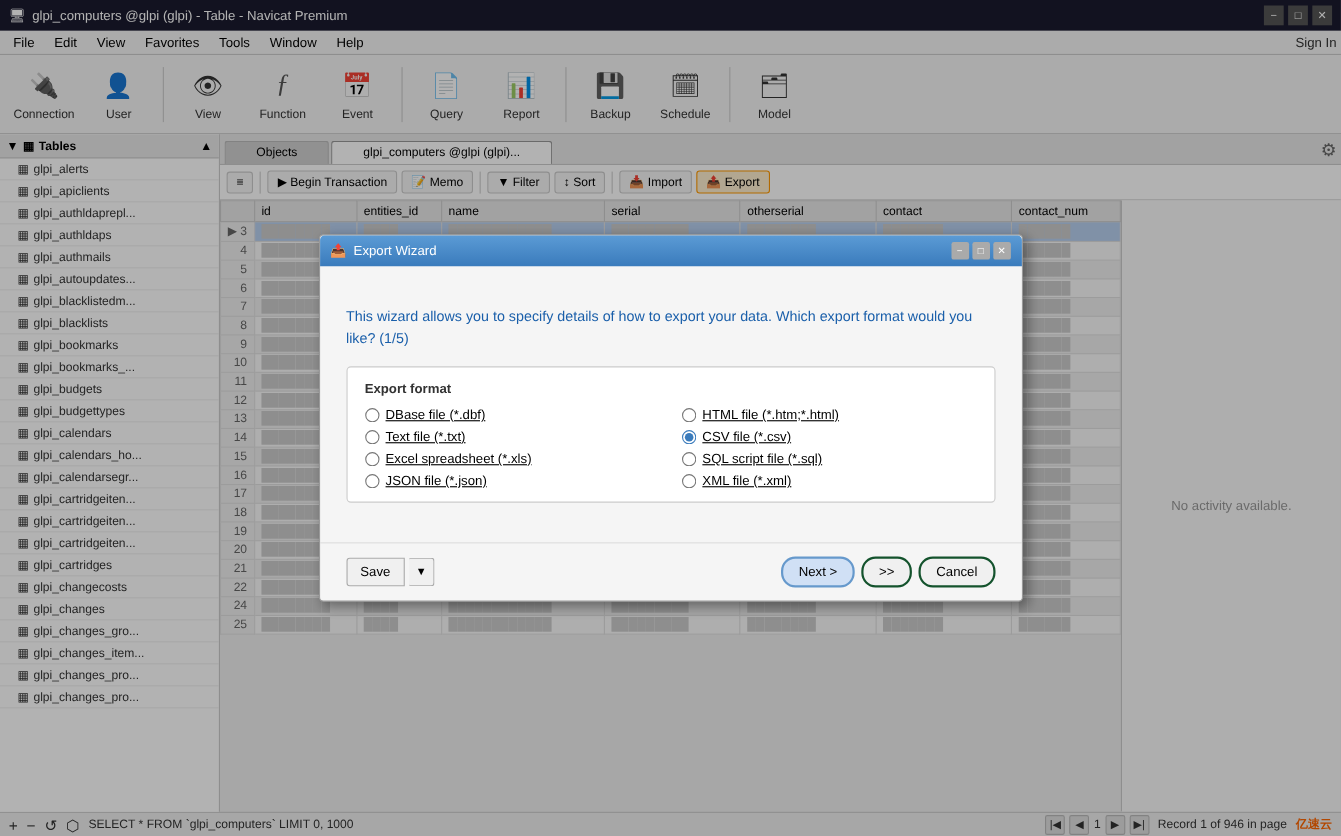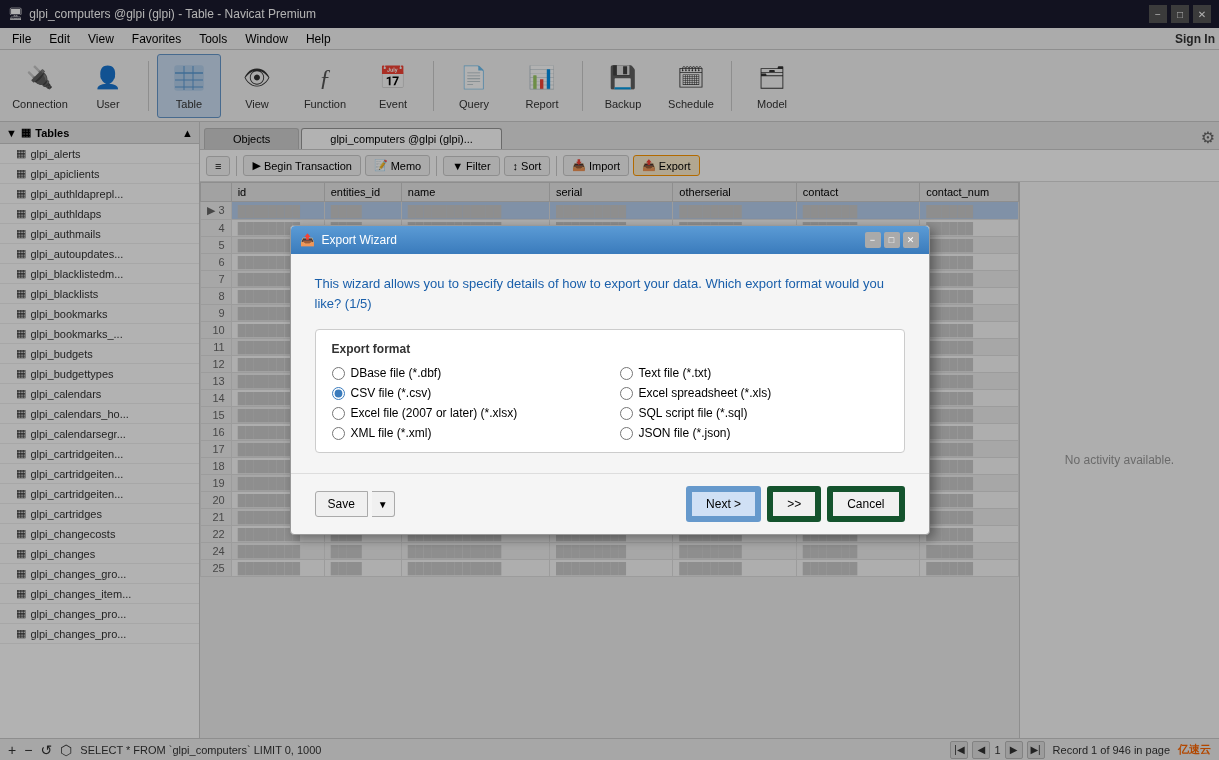--- a/index.html
+++ b/index.html
@@ -254,21 +254,21 @@
       font-size: 12px;
     }
     .dialog-titlebar-btns { display: flex; gap: 3px; }
     .dialog-title-btn {
       width: 16px; height: 16px;
       background: #aaa; border: none; cursor: pointer;
       color: white; font-size: 9px;
       display: flex; align-items: center; justify-content: center;
       border-radius: 2px;
     }
-    .dialog-body { padding: 20px 24px; }
+    .dialog-body { padding: 36px 24px; }
     .dialog-intro {
       color: #1a5faa;
       font-size: 13px;
       margin-bottom: 16px;
       line-height: 1.5;
     }
     .export-format-group {
       border: 1px solid #ccc;
       border-radius: 4px;
       padding: 12px 16px;
@@ -277,45 +277,46 @@
     .export-format-title {
       font-size: 12px;
       font-weight: bold;
       margin-bottom: 10px;
       color: #333;
     }
     .radio-grid {
       display: grid;
       grid-template-columns: 1fr 1fr;
       gap: 6px 20px;
+      text-decoration: underline;
     }
     .radio-item {
       display: flex;
       align-items: center;
       gap: 6px;
       cursor: pointer;
       font-size: 12px;
     }
     .radio-item input[type="radio"] { cursor: pointer; accent-color: #3a7bbc; }
     .dialog-footer {
       padding: 12px 24px;
       display: flex;
       align-items: center;
       justify-content: space-between;
       border-top: 1px solid #ddd;
     }
     .footer-left { display: flex; gap: 4px; }
     .footer-right { display: flex; gap: 6px; }
     .btn {
       padding: 5px 14px;
-      border: 6px solid #14532d;
+      border: 2px solid #14532d;
       background: #f0f0f0;
       cursor: pointer;
       font-size: 12px;
-      border-radius: 3px;
+      border-radius: 13px;
     }
     .btn-primary { background: #d0e0f5; border-color: #6699cc; }
     .btn-arrow {
       padding: 5px 6px;
       border: 1px solid #aaa;
       border-left: none;
       background: #f0f0f0;
       cursor: pointer;
       font-size: 10px;
       border-radius: 0 3px 3px 0;
@@ -345,46 +346,33 @@
 </div>
 
 <div class="menu-bar">
   <span class="menu-item">File</span>
   <span class="menu-item">Edit</span>
   <span class="menu-item">View</span>
   <span class="menu-item">Favorites</span>
   <span class="menu-item">Tools</span>
   <span class="menu-item">Window</span>
   <span class="menu-item">Help</span>
-  <span style="margin-left:auto; color:#333; font-size:12px;font-weight:bold;">Sign In</span>
+  <span style="margin-left:auto; color:#333; font-size:12px;">Sign In</span>
 </div>
 
 <div class="toolbar">
   <div class="toolbar-item">
     <div class="toolbar-icon">🔌</div>
     <span>Connection</span>
   </div>
   <div class="toolbar-item">
     <div class="toolbar-icon">👤</div>
     <span>User</span>
   </div>
   <div class="toolbar-sep"></div>
-  <div class="toolbar-item active">
-    <div class="toolbar-icon">
-      <svg width="32" height="32" viewBox="0 0 32 32">
-        <rect x="2" y="4" width="28" height="24" rx="2" fill="#5b9bd5" opacity="0.2" stroke="#5b9bd5" stroke-width="1.5"></rect>
-        <line x1="2" y1="11" x2="30" y2="11" stroke="#5b9bd5" stroke-width="1.5"></line>
-        <line x1="2" y1="18" x2="30" y2="18" stroke="#5b9bd5" stroke-width="1"></line>
-        <line x1="2" y1="25" x2="30" y2="25" stroke="#5b9bd5" stroke-width="1"></line>
-        <line x1="11" y1="4" x2="11" y2="28" stroke="#5b9bd5" stroke-width="1"></line>
-        <line x1="20" y1="4" x2="20" y2="28" stroke="#5b9bd5" stroke-width="1"></line>
-      </svg>
-    </div>
-    <span>Table</span>
-  </div>
   <div class="toolbar-item">
     <div class="toolbar-icon">👁</div>
     <span>View</span>
   </div>
   <div class="toolbar-item">
     <div class="toolbar-icon" style="font-size:24px; font-style:italic; font-family:serif; color:#555;">ƒ</div>
     <span>Function</span>
   </div>
   <div class="toolbar-item">
     <div class="toolbar-icon">📅</div>
@@ -854,45 +842,45 @@
 
       <div class="export-format-group">
         <div class="export-format-title">Export format</div>
         <div class="radio-grid">
           <label class="radio-item">
             <input type="radio" name="export-format" style="">
             <span>DBase file (*.dbf)</span>
           </label>
           <label class="radio-item">
             <input type="radio" name="export-format" style="">
+            <span>HTML file (*.htm;*.html)</span>
+          </label>
+          <label class="radio-item">
+            <input type="radio" name="export-format" style="">
             <span>Text file (*.txt)</span>
           </label>
           <label class="radio-item">
             <input type="radio" name="export-format" checked="" style="">
             <span>CSV file (*.csv)</span>
           </label>
           <label class="radio-item">
             <input type="radio" name="export-format" style="">
             <span>Excel spreadsheet (*.xls)</span>
           </label>
           <label class="radio-item">
             <input type="radio" name="export-format" style="">
-            <span>Excel file (2007 or later) (*.xlsx)</span>
-          </label>
-          <label class="radio-item">
-            <input type="radio" name="export-format" style="">
             <span>SQL script file (*.sql)</span>
           </label>
           <label class="radio-item">
             <input type="radio" name="export-format" style="">
-            <span>XML file (*.xml)</span>
+            <span>JSON file (*.json)</span>
           </label>
           <label class="radio-item">
             <input type="radio" name="export-format" style="">
-            <span>JSON file (*.json)</span>
+            <span>XML file (*.xml)</span>
           </label>
         </div>
       </div>
     </div>
 
     <div class="dialog-footer">
       <div class="footer-left">
         <button class="btn-save-main">
           <span>Save</span>
         </button>

